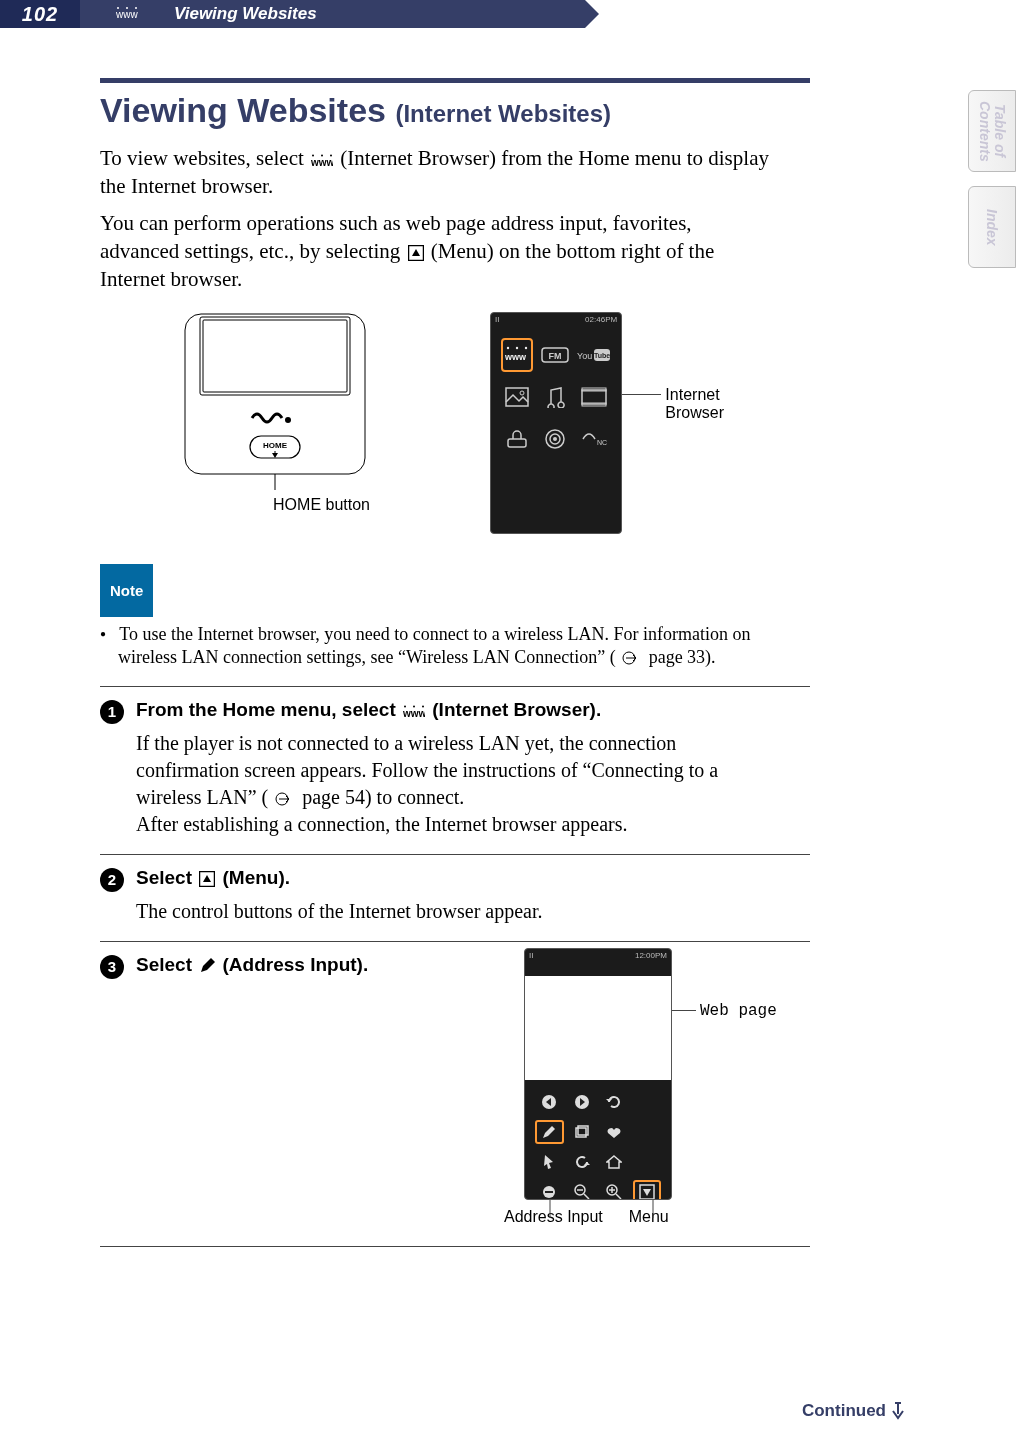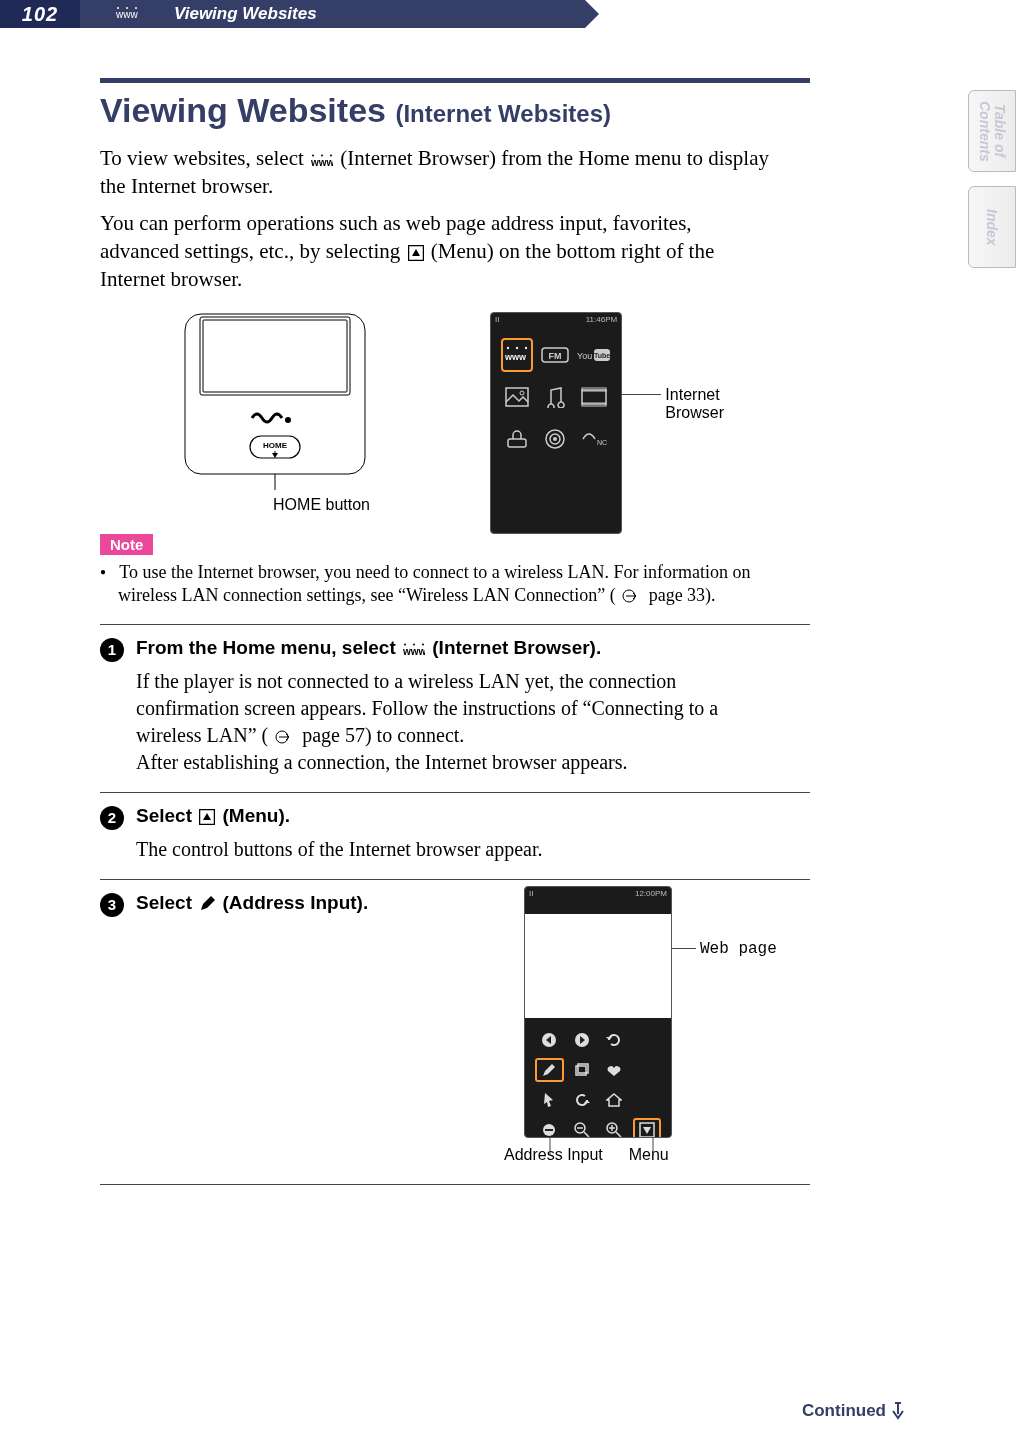--- a/index.html
+++ b/index.html
@@ -172,26 +172,27 @@
     margin-top: 82px;
   }
   .annot-text {
     font-family: Arial, sans-serif;
     font-size: 16px;
     margin-top: 74px;
     margin-left: 4px;
   }
   .note-box {
     display: inline-block;
-    background: #ec4899;
+    background: #0369a1;
     color: #fff;
     font-family: Arial, sans-serif;
     font-weight: bold;
     font-size: 15px;
-    padding: 2px 10px;
+    padding: 18px 10px;
+    margin-top: 30px;
   }
   .note-list {
     margin: 6px 0 0 0;
     padding: 0;
     list-style: none;
   }
   .note-list li {
     font-size: 18px;
     line-height: 1.3;
     padding-left: 18px;
@@ -391,21 +392,21 @@
         <polygon points="95,146 92,141 98,141" fill="#000"></polygon>
         <line x1="95" y1="162" x2="95" y2="178" stroke="#000"></line>
       </svg>
       <div class="caption">HOME button</div>
     </div>
 
     <div class="screen-block">
       <div class="screen-phone">
         <div class="screen-status">
           <span>II</span>
-            <span>11:46PM</span>
+            <span>02:46PM</span>
         </div>
         <div class="home-grid">
           <div class="home-cell highlight">
             <svg width="26" height="22">
                 <text x="1" y="16" font-size="9" fill="#eee" font-family="Arial" font-weight="bold">www</text>
                 <circle cx="4" cy="4" r="1.2" fill="#eee"></circle>
                 <circle cx="13" cy="4" r="1.2" fill="#eee"></circle>
                 <circle cx="22" cy="4" r="1.2" fill="#eee"></circle>
               </svg>
           </div>
@@ -499,21 +500,21 @@
     </div>
   </div>
   <p class="step-body">
     <span>If the player is not connected to a wireless LAN yet, the connection confirmation screen appears. Follow the instructions of “Connecting to a wireless LAN” (</span>
     <span class="pointer-ref">
       <svg width="20" height="14">
           <circle cx="7" cy="7" r="6" fill="none" stroke="#000"></circle>
           <path d="M4 7 L14 7 M11 4 L14 7 L11 10" fill="none" stroke="#000"></path>
         </svg>
     </span>
-    <span> page 57) to connect.</span><br>
+    <span> page 54) to connect.</span><br>
     <span>After establishing a connection, the Internet browser appears.</span>
   </p>
 
   <hr class="step-sep">
 
   <div class="step">
     <div class="step-badge">2</div>
     <div class="step-head">
       <span>Select </span>
       <span class="inline-icon">

